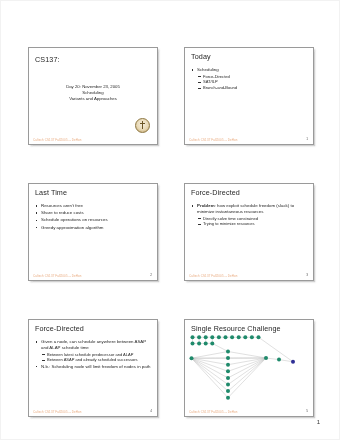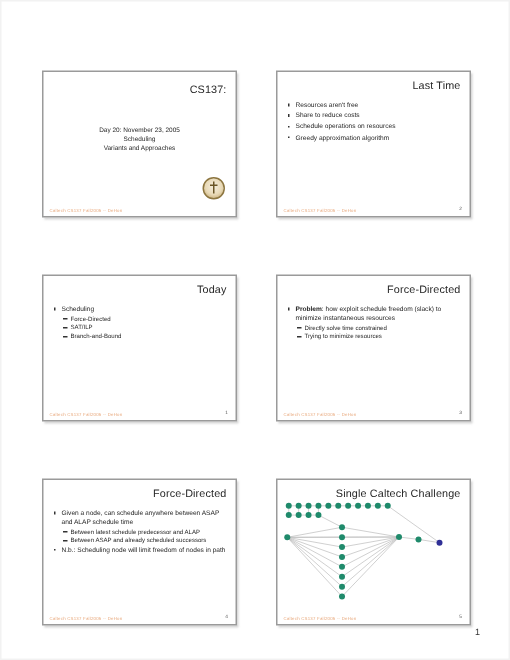--- a/index.html
+++ b/index.html
@@ -30,21 +30,21 @@
   .slide{
     position:relative;
     box-sizing:border-box;
     width:130px;height:98px;
     background:#ffffff;
     border:1px solid #9a9a9a;
     box-shadow:1.5px 1.5px 1.5px rgba(120,120,120,0.35);
     overflow:hidden;
   }
   .s-title{
-    text-align:right;
+    text-align:left;
     font-size:7.2px;
     line-height:9px;
     color:#262626;
     margin:4px 6px 0 6px;
     letter-spacing:.1px;
   }
   .s-title.two-line{margin-top:7px;}
   .s-title .t-line{display:block;}
 
   .title-sub{
@@ -143,34 +143,20 @@
         <span class="t-line">Day 20:  November 23, 2005</span>
         <span class="t-line">Scheduling</span>
         <span class="t-line">Variants and Approaches</span>
       </div>
       <div class="seal">
         <div class="fig"></div>
         <div class="fig2"></div>
       </div>
       <div class="footer">Caltech CS137 Fall2005 -- DeHon</div>
       <div class="slidenum"></div>
-    </div>
-
-    <div class="slide">
-      <div class="s-title">Last Time</div>
-      <div class="body pad-top">
-        <ul class="lvl1">
-          <li>Resources aren't free</li>
-          <li>Share to reduce costs</li>
-          <li>Schedule operations on resources</li>
-          <li>Greedy approximation algorithm</li>
-        </ul>
-      </div>
-      <div class="footer">Caltech CS137 Fall2005 -- DeHon</div>
-      <div class="slidenum">2</div>
     </div>
 
     <div class="slide">
       <div class="s-title">Today</div>
       <div class="body pad-top">
         <ul class="lvl1">
           <li>
             <span>Scheduling</span>
             <ul class="lvl2">
               <li>Force-Directed</li>
@@ -178,20 +164,34 @@
               <li>Branch-and-Bound</li>
             </ul>
           </li>
         </ul>
       </div>
       <div class="footer">Caltech CS137 Fall2005 -- DeHon</div>
       <div class="slidenum">1</div>
     </div>
 
     <div class="slide">
+      <div class="s-title">Last Time</div>
+      <div class="body pad-top">
+        <ul class="lvl1">
+          <li>Resources aren't free</li>
+          <li>Share to reduce costs</li>
+          <li>Schedule operations on resources</li>
+          <li>Greedy approximation algorithm</li>
+        </ul>
+      </div>
+      <div class="footer">Caltech CS137 Fall2005 -- DeHon</div>
+      <div class="slidenum">2</div>
+    </div>
+
+    <div class="slide">
       <div class="s-title">Force-Directed</div>
       <div class="body pad-top">
         <ul class="lvl1">
           <li>
             <span class="bold">Problem</span><span>: how exploit schedule freedom (slack) to minimize instantaneous resources</span>
             <ul class="lvl2">
               <li>Directly solve time constrained</li>
               <li>Trying to minimize resources</li>
             </ul>
           </li>
@@ -213,21 +213,21 @@
             </ul>
           </li>
           <li>N.b.: Scheduling node will limit freedom of nodes in path</li>
         </ul>
       </div>
       <div class="footer">Caltech CS137 Fall2005 -- DeHon</div>
       <div class="slidenum">4</div>
     </div>
 
     <div class="slide">
-      <div class="s-title">Single Caltech Challenge</div>
+      <div class="s-title">Single Resource Challenge</div>
       <svg class="graph" viewBox="0 0 130 80">
         <g id="graph-edges" stroke="#b9b9b9" stroke-width="0.45" fill="none">
             <line x1="7.5" y1="5.2" x2="14.1" y2="5.2"></line>
             <line x1="14.1" y1="5.2" x2="20.7" y2="5.2"></line>
             <line x1="20.7" y1="5.2" x2="27.299999999999997" y2="5.2"></line>
             <line x1="27.299999999999997" y1="5.2" x2="33.9" y2="5.2"></line>
             <line x1="33.9" y1="5.2" x2="40.5" y2="5.2"></line>
             <line x1="40.5" y1="5.2" x2="47.099999999999994" y2="5.2"></line>
             <line x1="47.099999999999994" y1="5.2" x2="53.699999999999996" y2="5.2"></line>
             <line x1="53.699999999999996" y1="5.2" x2="60.3" y2="5.2"></line>

